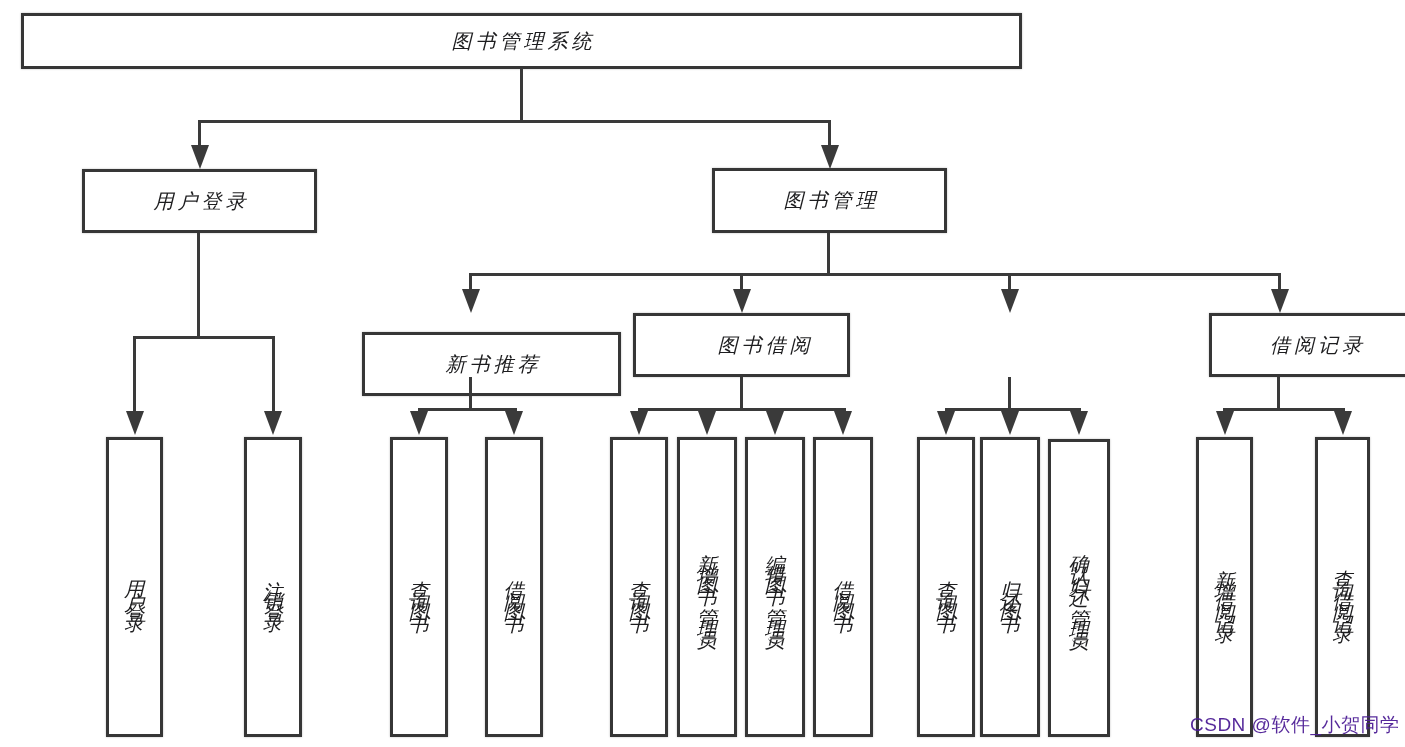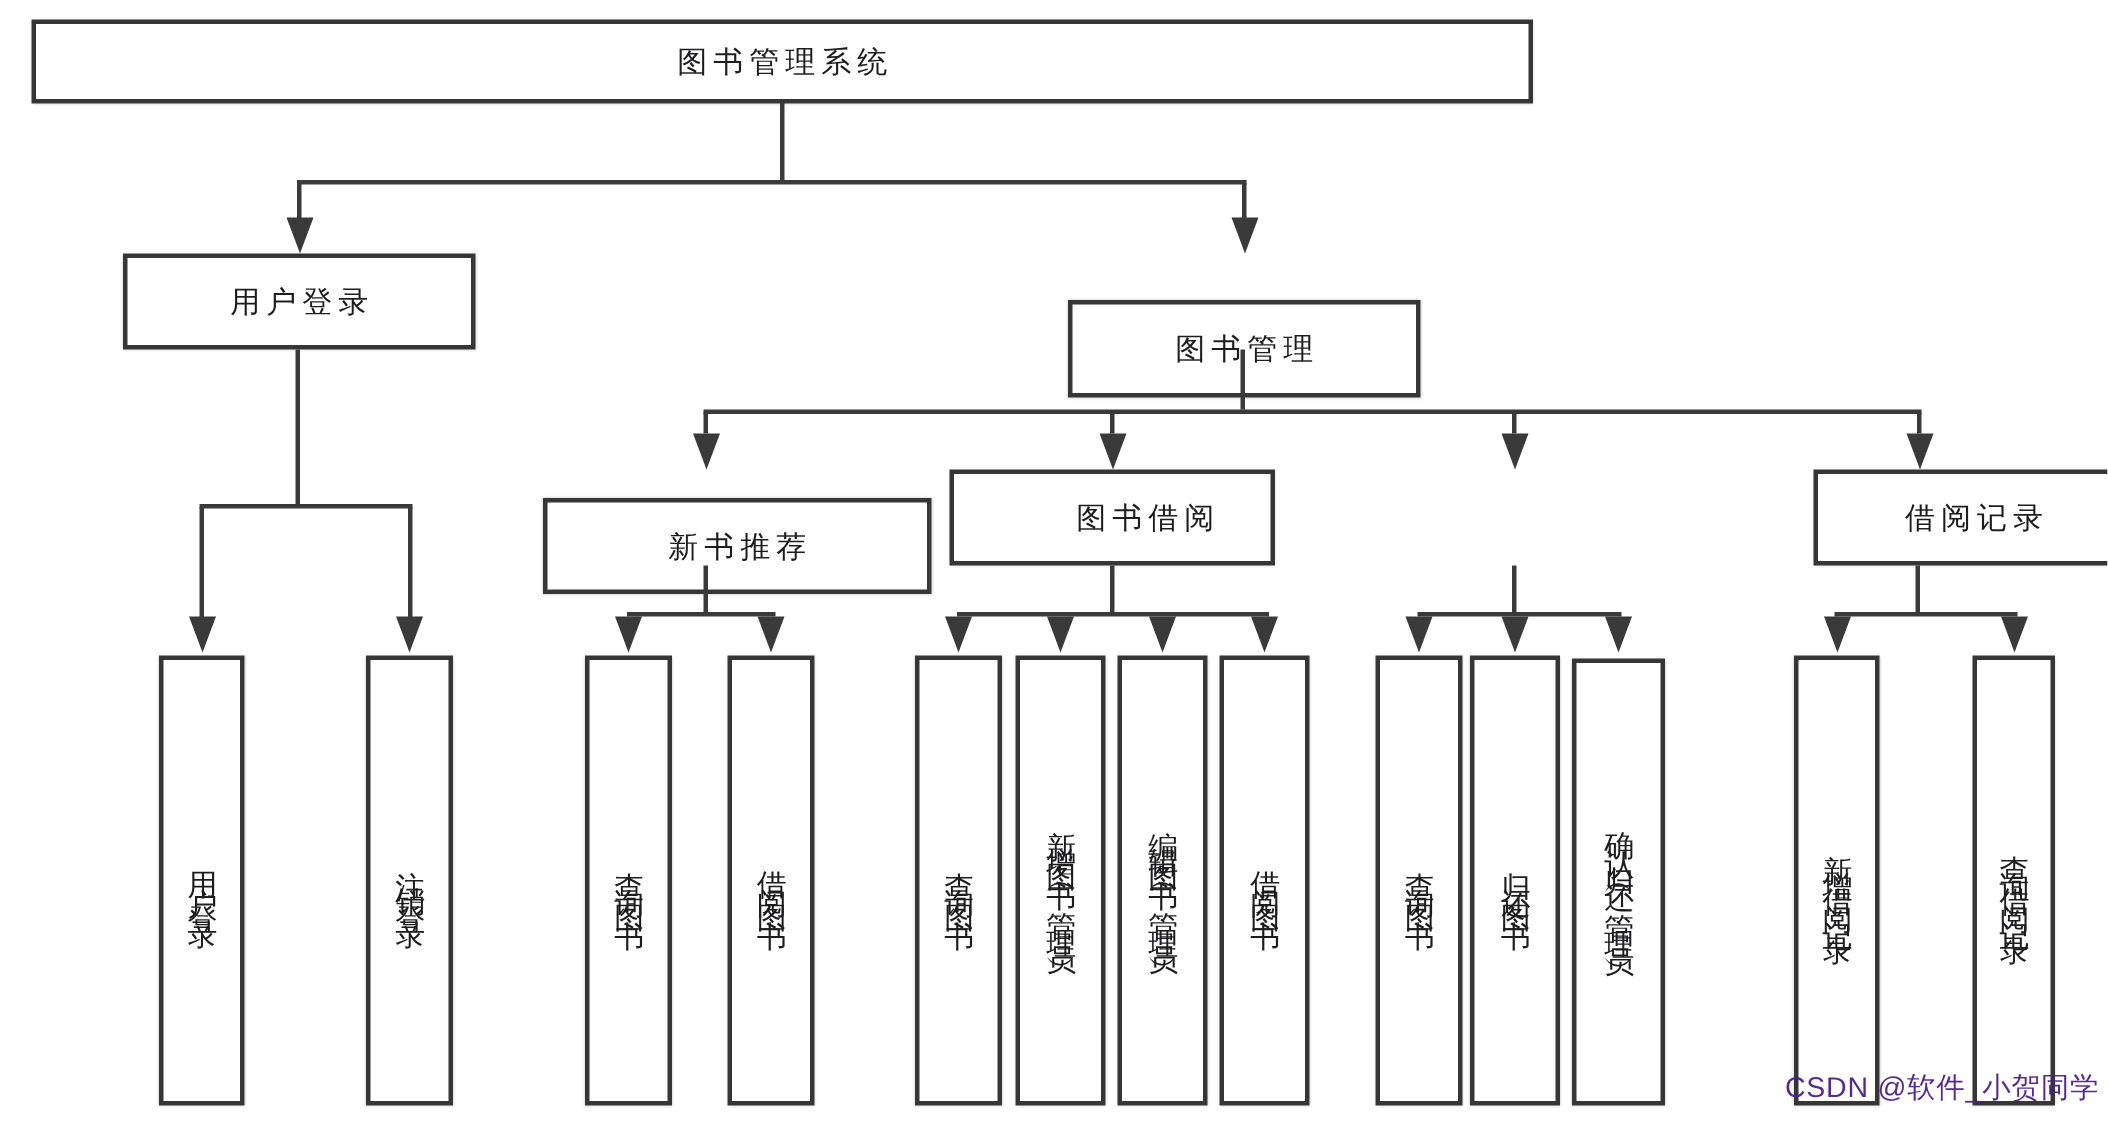--- a/index.html
+++ b/index.html
@@ -4,20 +4,21 @@
 <style>
   html,body{margin:0;padding:0;background:#ffffff;}
   #canvas{
     position:relative;width:1405px;height:747px;background:#ffffff;
     font-family:"Liberation Sans",sans-serif;color:#1d1d1f;overflow:hidden;
   }
   .box{
     position:absolute;box-sizing:border-box;background:#ffffff;
     border:3px solid #363636;display:flex;align-items:center;justify-content:center;
     box-shadow:0 0 2px rgba(0,0,0,0.25);
+    font-style:italic;
   }
   .hlabel{font-size:20px;letter-spacing:4px;text-indent:4px;white-space:nowrap;}
   .vtext{
     writing-mode:vertical-rl;text-orientation:mixed;
     font-size:20px;letter-spacing:11px;line-height:1;white-space:nowrap;
   }
   .ln{position:absolute;background:#3a3a3a;}
   .arr{
     position:absolute;width:0;height:0;
     border-left:9px solid transparent;border-right:9px solid transparent;
@@ -36,21 +37,21 @@
   <div class="box hlabel" style="left:21px;top:13px;width:1001px;height:56px;">图书管理系统</div>
 
   <div class="ln" style="left:520px;top:68px;width:3px;height:54px;"></div>
   <div class="ln" style="left:198px;top:120px;width:633px;height:3px;"></div>
   <div class="ln" style="left:198px;top:122px;width:3px;height:25px;"></div>
   <div class="ln" style="left:828px;top:122px;width:3px;height:25px;"></div>
   <div class="arr" style="left:191px;top:145px;"></div>
   <div class="arr" style="left:821px;top:145px;"></div>
 
   <div class="box hlabel" style="left:82px;top:169px;width:235px;height:64px;">用户登录</div>
-  <div class="box hlabel" style="left:712px;top:168px;width:235px;height:65px;margin-top:32px;">图书管理</div>
+  <div class="box hlabel" style="left:712px;top:168px;width:235px;height:65px;">图书管理</div>
 
   <div class="ln" style="left:197px;top:233px;width:3px;height:103px;"></div>
   <div class="ln" style="left:133px;top:336px;width:142px;height:3px;"></div>
   <div class="ln" style="left:133px;top:338px;width:3px;height:74px;"></div>
   <div class="ln" style="left:272px;top:338px;width:3px;height:74px;"></div>
   <div class="arr" style="left:126px;top:411px;"></div>
   <div class="arr" style="left:264px;top:411px;"></div>
 
   <div class="ln" style="left:827px;top:233px;width:3px;height:40px;"></div>
   <div class="ln" style="left:469px;top:273px;width:812px;height:3px;"></div>

